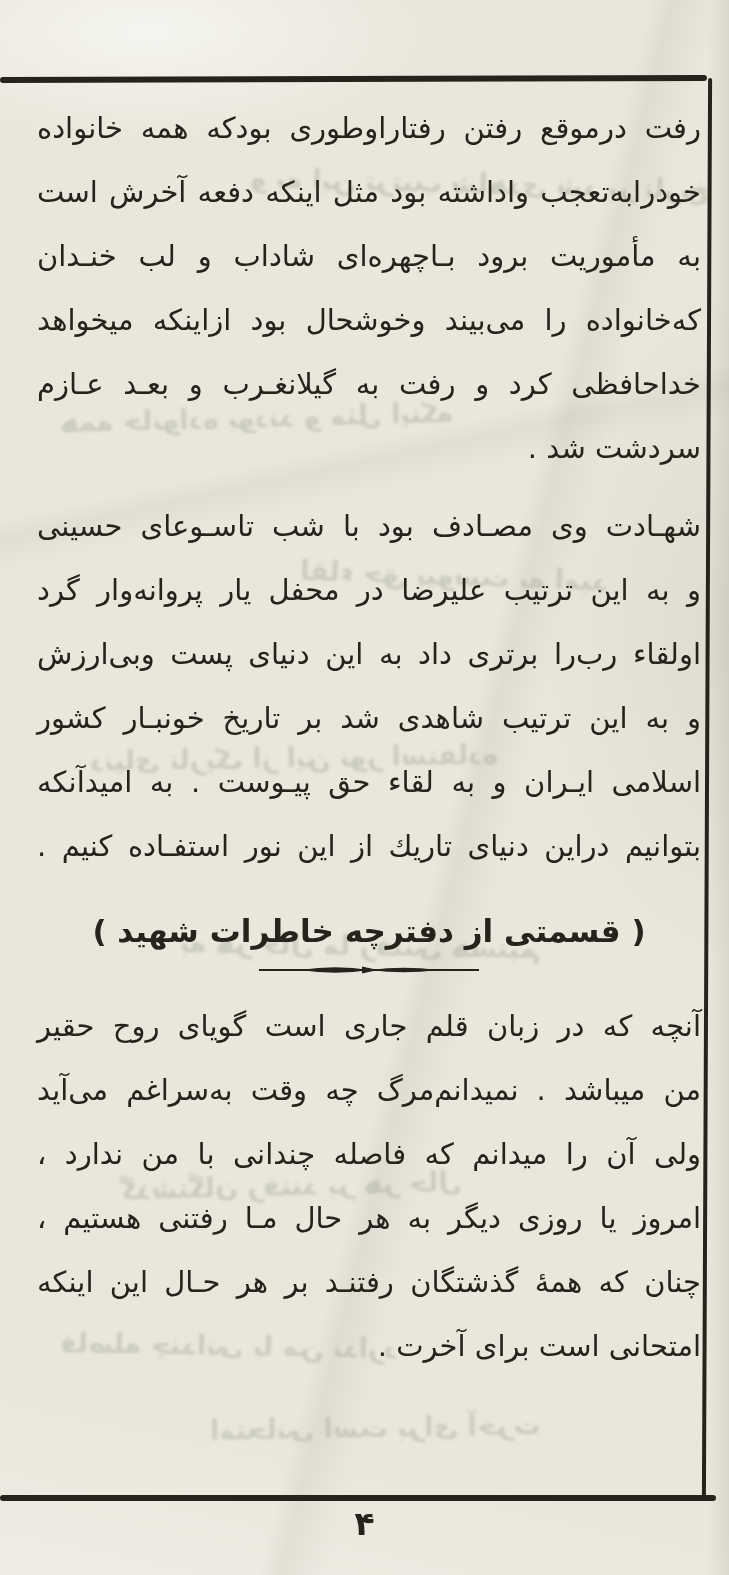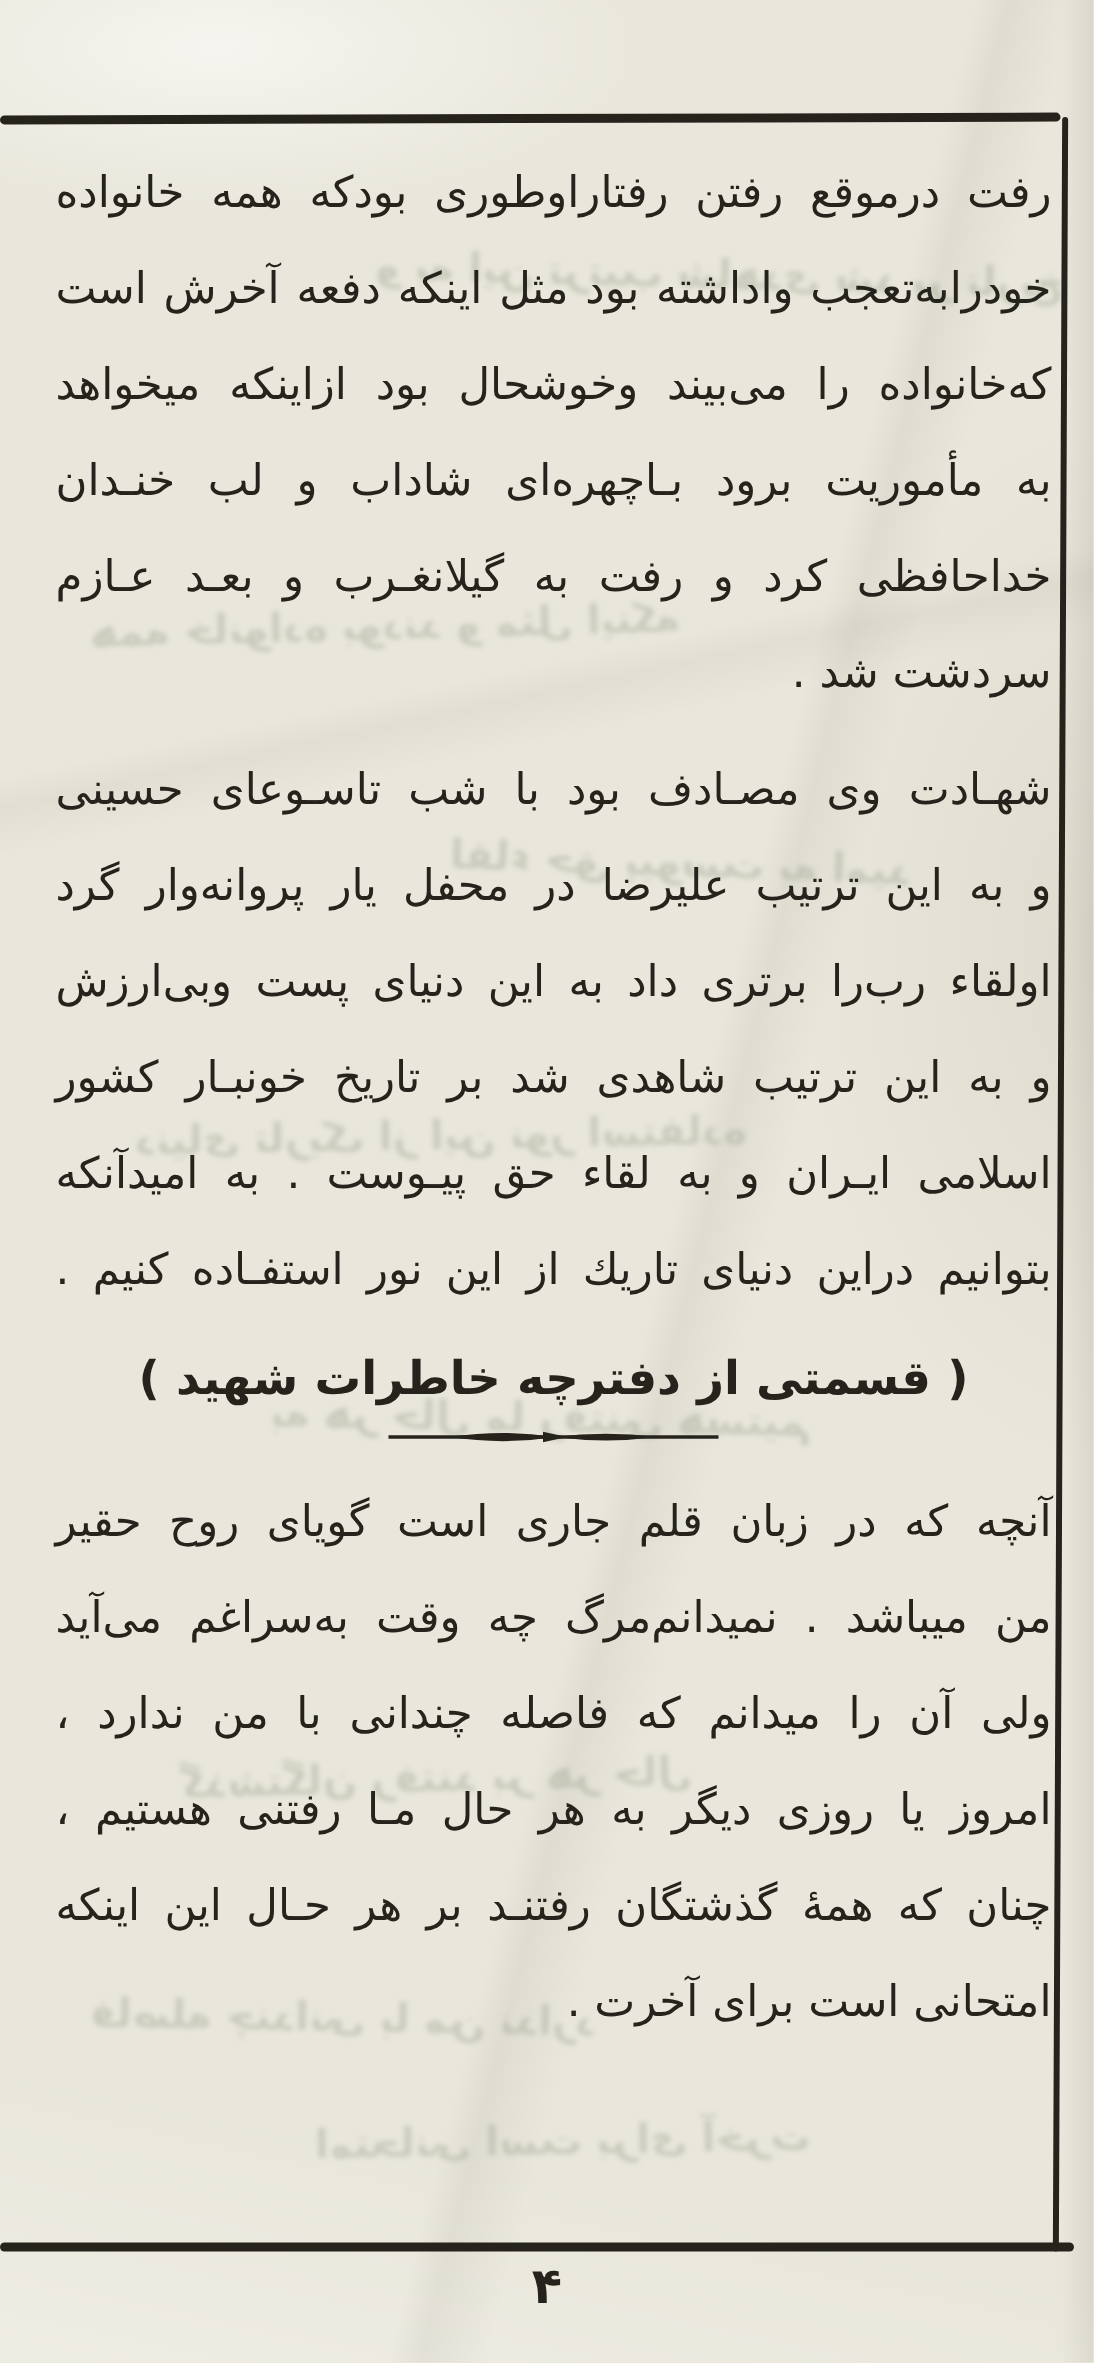--- a/index.html
+++ b/index.html
@@ -35,21 +35,21 @@
   .text-block{
     position:absolute;left:37px;right:28px;top:96px;
     direction:rtl;color:var(--ink,#26231d);
     font-size:29px;line-height:64px;font-weight:500;
   }
   .para{margin:0 0 14px 0;}
   .line{text-align:justify;text-align-last:justify;text-justify:inter-word;}
   .line-last{text-align-last:right;}
   .heading{
     text-align:center;font-weight:bold;font-size:31px;
-    margin:16px 0 6px 0;line-height:50px;
+    margin:28px 0 6px 0;line-height:50px;
   }
   .divider-wrap{text-align:center;margin:2px 0 16px 0;line-height:0;}
   .page-number{
     position:absolute;left:0;right:0;top:1504px;
     text-align:center;font-size:33px;font-weight:bold;
     color:var(--ink,#26231d);direction:rtl;
   }
 </style>
 </head>
 <body>
@@ -69,22 +69,22 @@
 
   <div class="frame-top"></div>
   <div class="frame-right"></div>
   <div class="frame-bottom"></div>
 
   <div class="text-block">
 
     <div class="para">
         <div class="line">رفت درموقع رفتن رفتاراوطوری بودکه همه خانواده</div>
         <div class="line">خودرابه‌تعجب واداشته بود مثل اینکه دفعه آخرش است</div>
+        <div class="line">به مأموریت برود بـاچهره‌ای شاداب و لب خنـدان</div>
         <div class="line">که‌خانواده را می‌بیند وخوشحال بود ازاینکه میخواهد</div>
-        <div class="line">به مأموریت برود بـاچهره‌ای شاداب و لب خنـدان</div>
         <div class="line">خداحافظی کرد و رفت به گیلانغـرب و بعـد عـازم</div>
         <div class="line line-last">سردشت شد .</div>
       </div>
 
     <div class="para">
         <div class="line">شهـادت وی مصـادف بود با شب تاسـوعای حسینی</div>
         <div class="line">و به این ترتیب علیرضا در محفل یار پروانه‌وار گرد</div>
         <div class="line">اولقاء رب‌را برتری داد به این دنیای پست وبی‌ارزش</div>
         <div class="line">و به این ترتیب شاهدی شد بر تاریخ خونبـار کشور</div>
         <div class="line">اسلامی ایـران و به لقاء حق پیـوست . به امیدآنکه</div>

